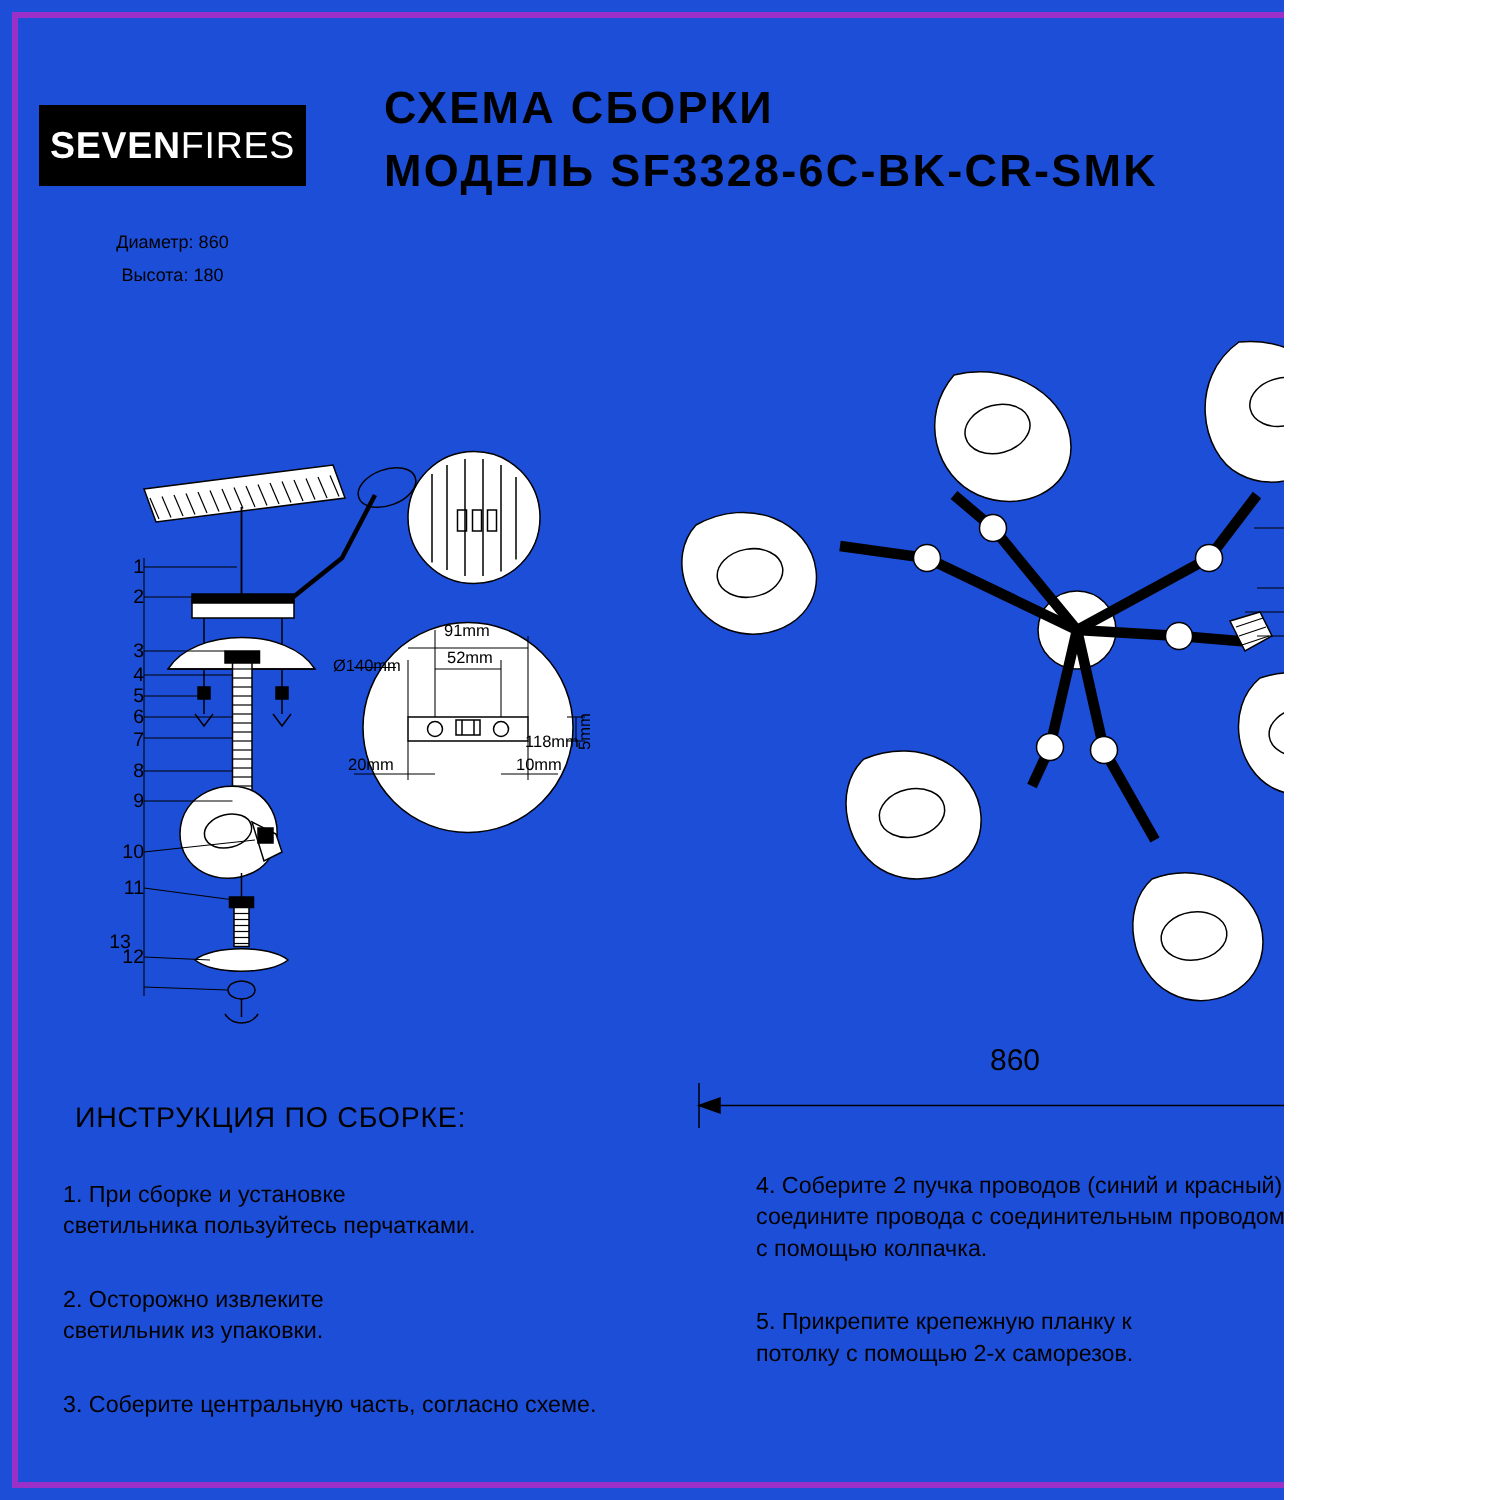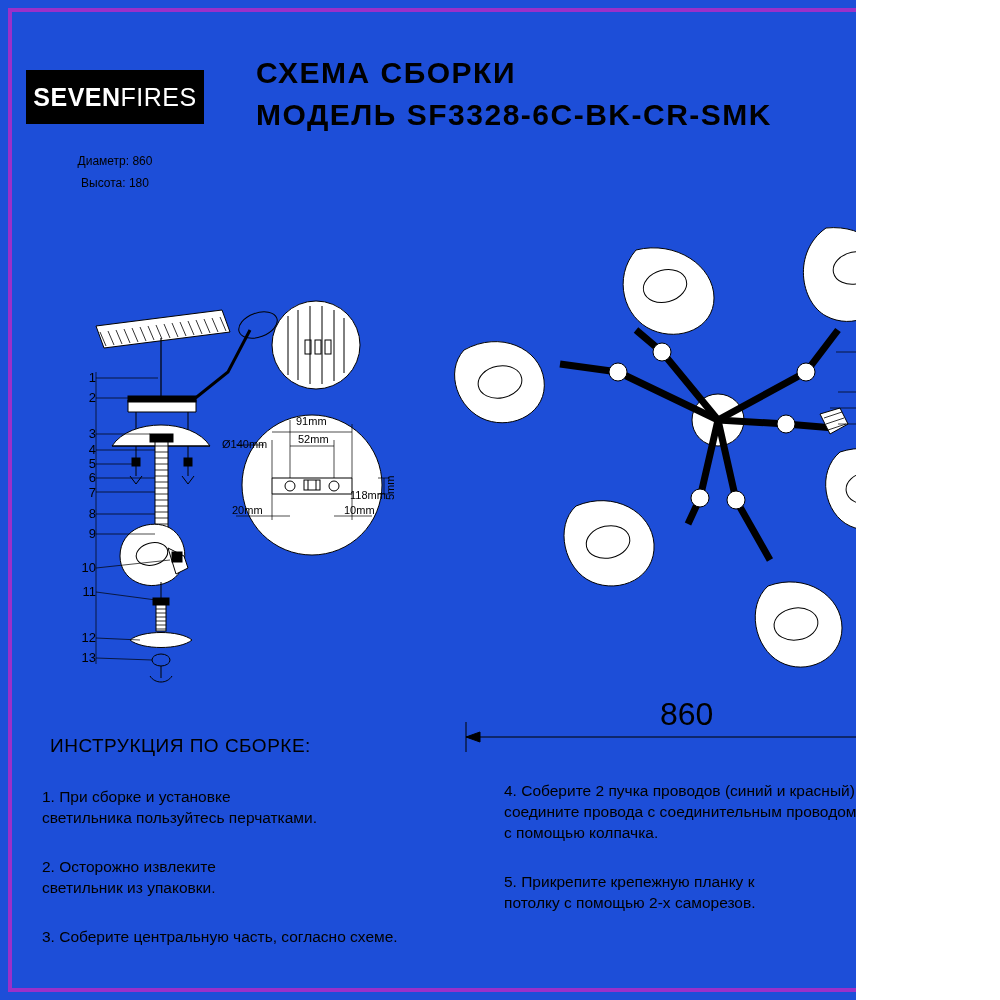--- a/index.html
+++ b/index.html
@@ -107,21 +107,21 @@
     color: #000;
     line-height: 21px;
     margin-bottom: 28px;
   }
 
   
   .dim-860 {
     position: absolute;
     left: 660px;
     top: 696px;
-    font-size: 32px;
+    font-size: 20px;
     color: #000;
   }
 
   
   .num {
     position: absolute;
     font-size: 13px;
     color: #000;
     text-align: right;
     width: 22px;
@@ -389,21 +389,21 @@
   <div class="num" style="left:74px; top:426px;">3</div>
   <div class="num" style="left:74px; top:442px;">4</div>
   <div class="num" style="left:74px; top:456px;">5</div>
   <div class="num" style="left:74px; top:470px;">6</div>
   <div class="num" style="left:74px; top:485px;">7</div>
   <div class="num" style="left:74px; top:506px;">8</div>
   <div class="num" style="left:74px; top:526px;">9</div>
   <div class="num" style="left:64px; top:560px; width:32px;">10</div>
   <div class="num" style="left:64px; top:584px; width:32px;">11</div>
   <div class="num" style="left:64px; top:630px; width:32px;">12</div>
-  <div class="num" style="left:64px; top:650px; width:32px;">13</div>
+  <div class="num" style="left:64px; top:620px; width:32px;text-align:center;">13</div>
 
   <div class="num-r" style="left:894px; top:343px;">14</div>
   <div class="num-r" style="left:894px; top:383px;">15</div>
   <div class="num-r" style="left:894px; top:399px;margin-left:28px;">16</div>
   <div class="num-r" style="left:894px; top:416px;">17</div>
   <div class="num-r" style="left:936px; top:465px;">18</div>
   <div class="num-r" style="left:936px; top:507px;">19</div>
 
   <div class="dimtext" style="left:222px; top:438px;">Ø140mm</div>
   <div class="dimtext" style="left:296px; top:415px;">91mm</div>

